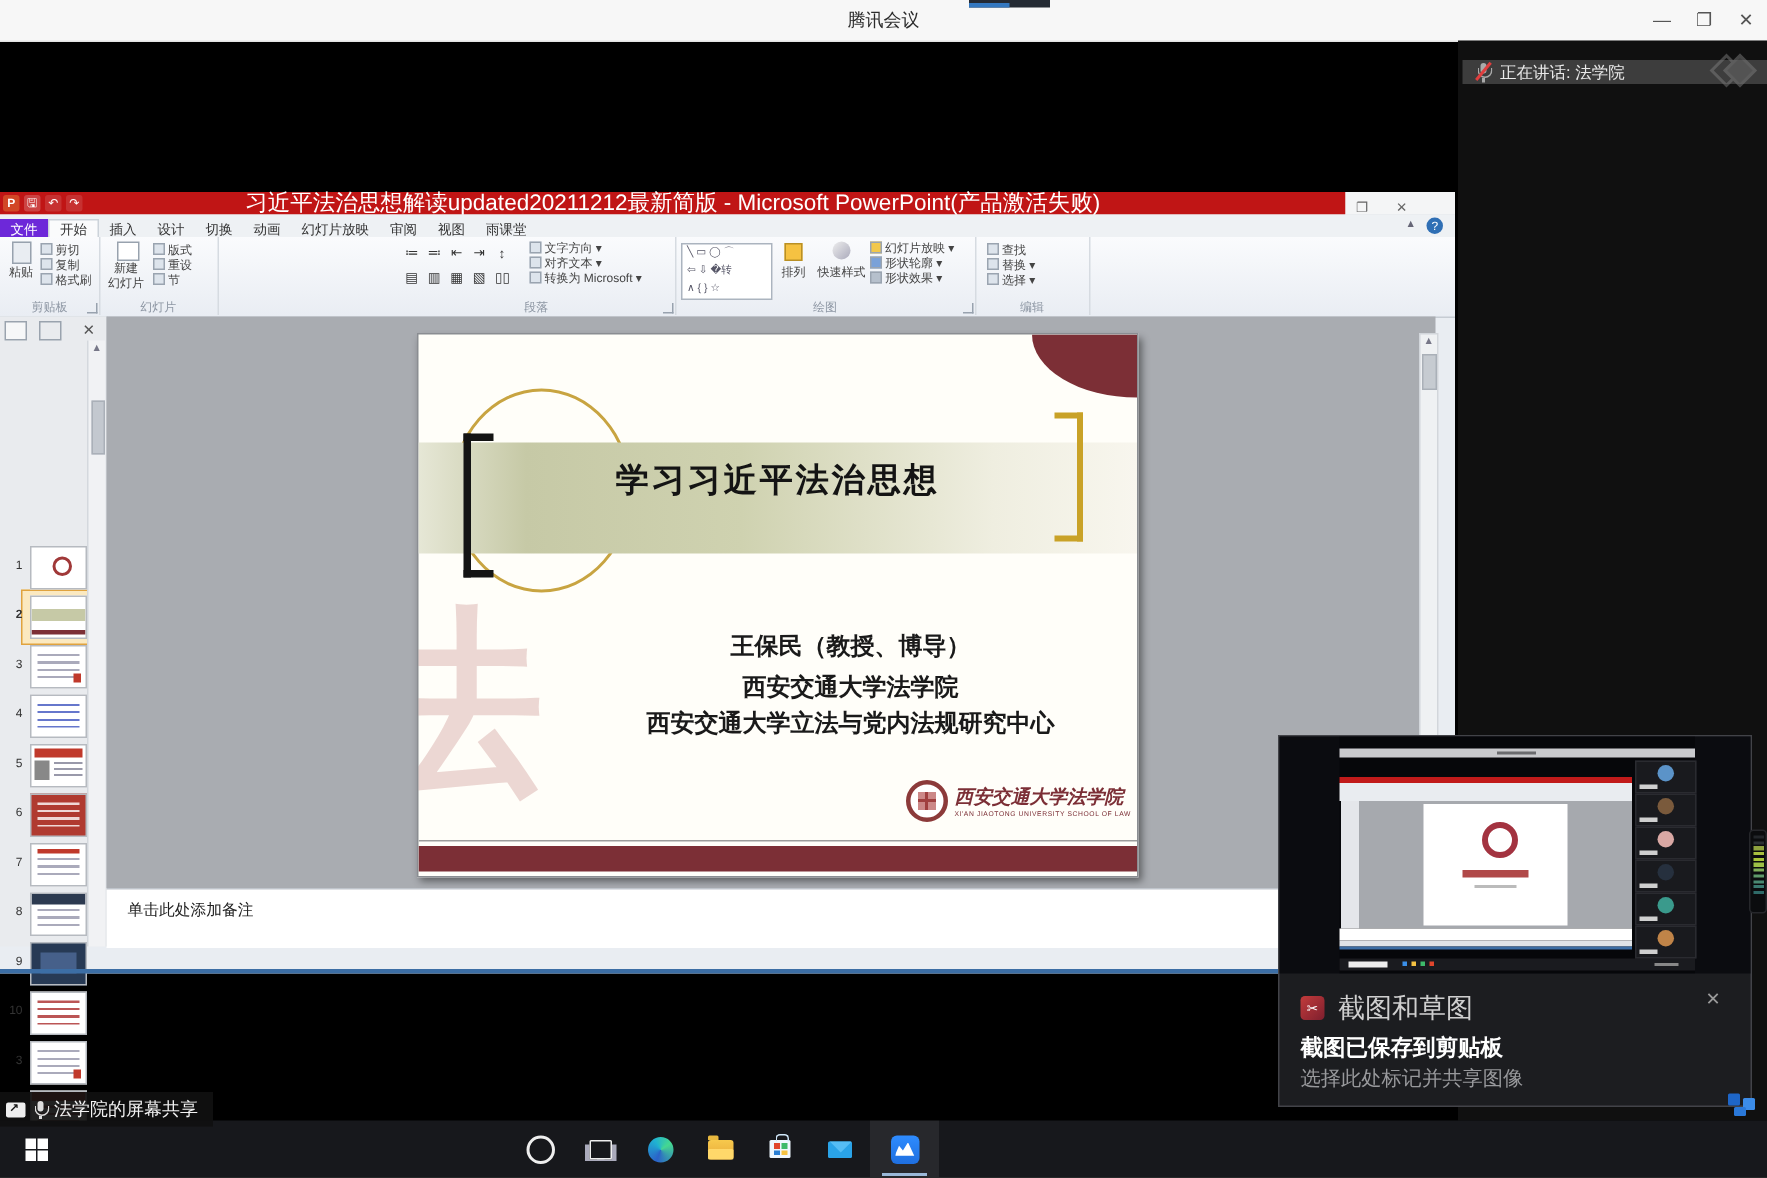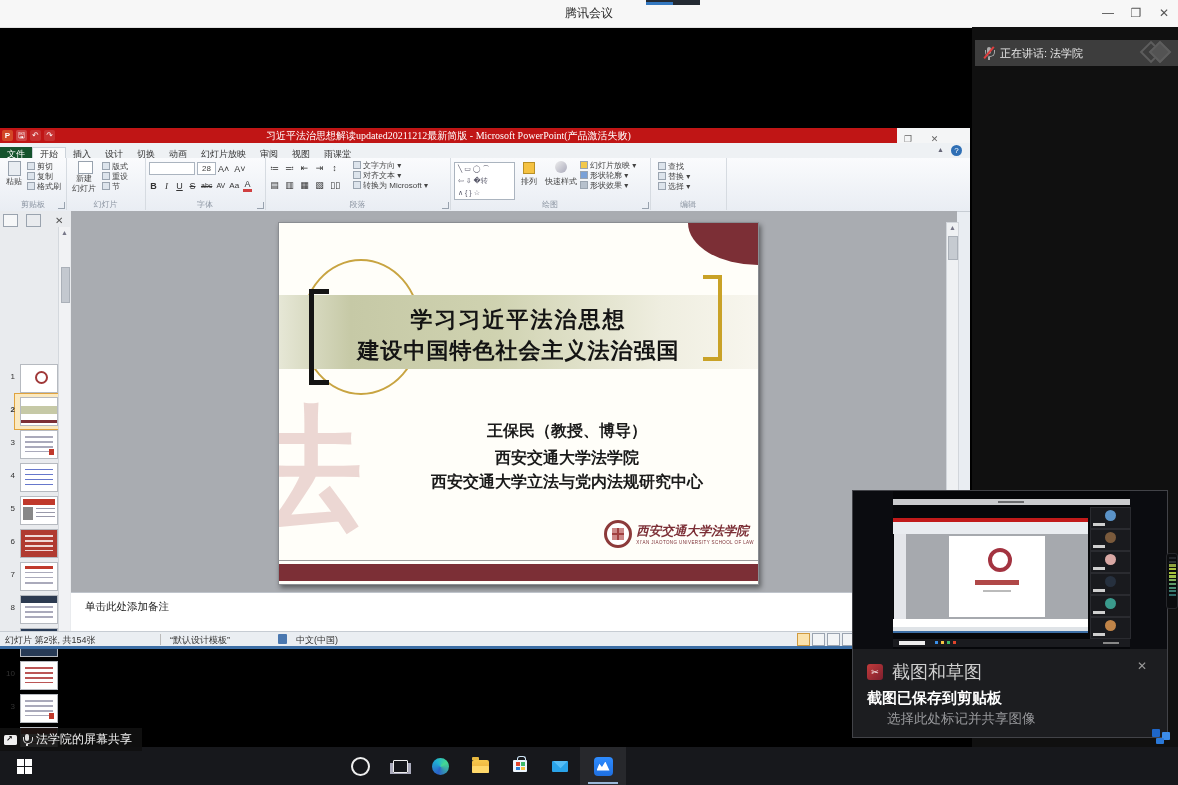--- a/index.html
+++ b/index.html
@@ -10,28 +10,28 @@
   .tx{white-space:nowrap;}
   
   .titlebar{left:0;top:0;width:1178px;height:27px;background:#f7f7f7;border-bottom:1px solid #e3e3e3;}
   .tb-title{left:0;top:0;width:1178px;height:27px;line-height:27px;text-align:center;font-size:12px;color:#2b2b2b;}
   .wbtn{width:28px;height:27px;line-height:27px;text-align:center;font-size:12px;color:#555;}
   .tb-tab{left:646px;top:0;width:54px;height:5px;background:#242a33;}
   .tb-tab i{position:absolute;left:0;top:2px;width:27px;height:3px;background:#3478c0;}
   
   .ppt{left:0;top:128px;width:970px;height:521px;background:#e9edf2;}
   .pptbar{left:0;top:0;width:897px;height:15px;background:#c01515;}
-  .pptbar .t{position:absolute;left:0;top:0;width:100%;height:21px;line-height:15px;text-align:center;color:#fff;font-size:10px;font-family:Liberation Serif, serif;}
+  .pptbar .t{position:absolute;left:0;top:0;width:100%;height:21px;line-height:15px;text-align:center;color:#fff;font-size:15px;}
   .qat{left:2px;top:2px;height:11px;display:flex;gap:3px;align-items:center;}
   .qicon{width:11px;height:11px;border-radius:2px;font-size:8px;line-height:11px;text-align:center;color:#fff;}
   .pptbar-r{left:897px;top:0;width:73px;height:15px;background:#f4f5f6;border-bottom:1px solid #d8dce1;}
   .pwb{width:22px;height:15px;line-height:15px;text-align:center;font-size:9px;color:#666;display:inline-block;}
   .ptabs{left:0;top:15px;width:970px;height:15px;background:#eef1f4;border-bottom:1px solid #ccd3da;}
   .ptab{display:inline-block;padding:0 7px;font-size:9px;line-height:15px;color:#333;}
-  .ptab.file{background:#14532d;color:#fff;}
+  .ptab.file{background:#6d28d9;color:#fff;}
   .ptab.on{background:#fafbfc;border:1px solid #ccd3da;border-bottom:1px solid #fafbfc;line-height:13px;}
   .ribbon{left:0;top:30px;width:970px;height:53px;background:linear-gradient(180deg,#fafbfd,#e9edf3);border-bottom:1px solid #c6ccd3;}
   .rg{position:absolute;top:0;height:52px;border-right:1px solid #d6dbe1;}
   .rgl{position:absolute;bottom:0;left:0;width:100%;text-align:center;font-size:8px;color:#8d96a3;}
   .rtxt{font-size:8px;color:#444;line-height:10px;}
   .chip{display:inline-block;width:6px;height:6px;border:1px solid #9aa4b0;background:#dde4ec;margin-right:2px;vertical-align:-1px;}
   .bigbtn{position:absolute;top:3px;text-align:center;font-size:8px;color:#444;}
   .inset{background:#fff;border:1px solid #abb4bf;}
   .dl{position:absolute;right:1px;bottom:1px;width:6px;height:6px;border-right:1px solid #98a2ae;border-bottom:1px solid #98a2ae;}
   .fbtn{display:inline-block;min-width:9px;text-align:center;font-size:9px;color:#333;margin-right:3px;}
@@ -60,21 +60,21 @@
   .sauthor{left:0;width:576px;text-align:center;font-weight:600;color:#1a1a1a;font-size:16px;}
   .grayline{left:0;top:337px;width:479px;height:1px;background:#9b9b9b;}
   .redbar{left:0;top:341px;width:479px;height:17px;background:#7c2f36;}
   .wmark{left:-52px;top:178px;font-family:"DejaVu Serif",serif;font-size:135px;font-weight:bold;color:rgba(158,62,62,.20);line-height:1;}
   .gear{width:22px;height:22px;border-radius:50%;border:3px solid #8c3a3a;position:relative;background:#fff;}
   .gear i{position:absolute;left:5px;top:5px;width:12px;height:12px;background:
      linear-gradient(90deg,transparent 0 5px,#a04040 5px 7px,transparent 7px),
      linear-gradient(180deg,transparent 0 5px,#a04040 5px 7px,transparent 7px),#c88;}
   
   .sidebar{left:972px;top:27px;width:206px;height:720px;background:#101010;}
-  .sbheader{left:975px;top:40px;width:203px;height:26px;background:#3d3d3d;color:#e9e9e9;font-size:11px;}
+  .sbheader{left:975px;top:40px;width:203px;height:16px;background:#3d3d3d;color:#e9e9e9;font-size:11px;}
   .micw{position:relative;width:11px;height:14px;display:inline-block;}
   .mic{position:absolute;left:3.5px;top:1px;width:4px;height:7px;background:#ddd;border-radius:2px;}
   .micarc{position:absolute;left:1.5px;top:4px;width:8px;height:6px;border:1.2px solid #ddd;border-top:none;border-radius:0 0 5px 5px;}
   .micstem{position:absolute;left:5px;top:11px;width:1.5px;height:2.5px;background:#ddd;}
   .slash{position:absolute;left:5px;top:-1px;width:1.6px;height:15px;background:#e03e3e;transform:rotate(40deg);}
   .scr{position:relative;width:13px;height:10px;background:#eee;border-radius:1.5px;display:inline-block;}
   .scr i{position:absolute;left:2px;top:-1px;font-size:8px;color:#111;font-style:normal;font-weight:bold;}
   .diam{width:12px;height:12px;border:2px solid #7d7d7d;transform:rotate(45deg);display:inline-block;}
   
   .toast{left:852px;top:490px;width:316px;height:248px;background:#1c1d20;border:1px solid #424348;box-sizing:border-box;z-index:30;}
@@ -154,40 +154,20 @@
           <span class="a rtxt" style="left:0;top:23px;width:28px;">幻灯片</span>
         </div>
         <div class="a" style="left:36px;top:4px;">
           <div class="rtxt tx"><span class="chip"></span><span>版式</span></div>
           <div class="rtxt tx"><span class="chip"></span><span>重设</span></div>
           <div class="rtxt tx"><span class="chip"></span><span>节</span></div>
         </div>
         <div class="rgl">幻灯片</div>
       </div>
 
-      <div class="rg" style="left:145px;width:120px;">
-        <div class="a f" style="left:4px;top:4px;gap:2px;">
-          <span class="inset" style="width:44px;height:11px;"></span>
-          <span class="inset rtxt" style="width:17px;height:11px;line-height:11px;text-align:center;">28</span>
-          <span class="fbtn">A˄</span>
-          <span class="fbtn">A˅</span>
-        </div>
-        <div class="a f" style="left:4px;top:21px;gap:1px;">
-          <span class="fbtn" style="font-weight:bold;">B</span>
-          <span class="fbtn" style="font-style:italic;font-family:'Liberation Serif',serif;">I</span>
-          <span class="fbtn" style="text-decoration:underline;">U</span>
-          <span class="fbtn" style="text-decoration:line-through;">S</span>
-          <span class="fbtn" style="font-size:7px;text-decoration:line-through;">abc</span>
-          <span class="fbtn" style="font-size:7px;">AV</span>
-          <span class="fbtn" style="font-size:8px;">Aa</span>
-          <span class="fbtn" style="border-bottom:3px solid #d04040;">A</span>
-        </div>
-        <div class="rgl">字体</div>
-          <span class="dl"></span>
-      </div>
 
       <div class="rg" style="left:265px;width:185px;">
         <div class="a f" style="left:5px;top:5px;gap:3px;">
           <span class="fbtn">≔</span>
           <span class="fbtn">≕</span>
           <span class="fbtn">⇤</span>
           <span class="fbtn">⇥</span>
           <span class="fbtn">↕</span>
         </div>
         <div class="a f" style="left:5px;top:22px;gap:3px;">
@@ -309,21 +289,20 @@
 
     <div class="a sarea">
       <div class="a canvas">
         <div class="a corner"></div>
         <div class="a gcircle"></div>
         <div class="a banner"></div>
         <div class="a brk-l"></div>
         <div class="a brk-r"></div>
         <div class="a wmark">法</div>
         <div class="a stitle tx" style="top:82px;">学习习近平法治思想</div>
-        <div class="a stitle tx" style="top:113px;letter-spacing:1px;">建设中国特色社会主义法治强国</div>
         <div class="a sauthor tx" style="top:198px;">王保民（教授、博导）</div>
         <div class="a sauthor tx" style="top:225px;">西安交通大学法学院</div>
         <div class="a sauthor tx" style="top:249px;">西安交通大学立法与党内法规研究中心</div>
         <div class="a f" style="right:4px;top:297px;gap:4px;">
           <span class="gear">
               <i></i>
             </span>
           <span>
             <span class="tx" style="display:block;font-family:'DejaVu Serif',serif;font-style:italic;font-weight:bold;font-size:12.5px;color:#7c2f36;">西安交通大学法学院</span>
             <span class="tx" style="display:block;font-size:4.5px;color:#7c2f36;letter-spacing:.4px;">XI'AN JIAOTONG UNIVERSITY SCHOOL OF LAW</span>
@@ -335,30 +314,20 @@
       <div class="a vscroll">
         <span class="a" style="left:2px;top:1px;font-size:7px;color:#778;">▲</span>
         <div class="a" style="left:1px;top:13px;width:8px;height:22px;background:#c6cbd1;border:1px solid #aab0b8;"></div>
       </div>
     </div>
 
     <div class="a notes">
       <span class="a tx" style="left:14px;top:7px;font-size:10.5px;color:#222;">单击此处添加备注</span>
     </div>
 
-    <div class="a statusbar">
-      <span class="a tx" style="left:5px;top:2px;">幻灯片 第2张, 共154张</span>
-      <span class="a" style="left:160px;top:2px;height:11px;border-left:1px solid #bbb;"></span>
-      <span class="a tx" style="left:170px;top:2px;">“默认设计模板”</span>
-      <span class="a" style="left:278px;top:2px;width:9px;height:10px;background:#4a78b0;border-radius:1px;"></span>
-      <span class="a tx" style="left:296px;top:2px;">中文(中国)</span>
-      <span class="a" style="left:797px;top:1px;">
-        <span class="svw" style="background:#fbe3ad;border-color:#d09a3e;"></span><span class="svw"></span><span class="svw"></span><span class="svw"></span>
-      </span>
-    </div>
     <div class="a blueline"></div>
   </div>
 
   <div class="a sidebar">
     <div class="a sbheader f" style="left:3px;top:13px;width:203px;gap:6px;padding-left:8px;box-sizing:border-box;">
       <span class="micw">
           <span class="mic" style="background:#aaa;"></span>
           <span class="micarc" style="border-color:#aaa;"></span>
           <span class="micstem" style="background:#aaa;"></span>
           <span class="slash"></span>
@@ -425,21 +394,21 @@
       </div>
     </div>
 
     <div class="a" style="left:0;top:158px;width:314px;height:89px;">
       <div class="a f" style="left:14px;top:11px;gap:9px;">
         <span style="width:16px;height:16px;border-radius:3px;background:linear-gradient(135deg,#c23b3b,#7e1f2e);color:#fff;font-size:9px;text-align:center;line-height:16px;">✂</span>
         <span style="font-size:18px;color:#cfcfcf;">截图和草图</span>
       </div>
       <span class="a" style="right:20px;top:10px;font-size:12px;color:#9a9a9a;">✕</span>
       <div class="a tx" style="left:14px;top:40px;font-size:15px;font-weight:bold;color:#fff;">截图已保存到剪贴板</div>
-      <div class="a tx" style="left:14px;top:61px;font-size:13.5px;color:#98999c;margin-left:20px;">选择此处标记并共享图像</div>
+      <div class="a tx" style="left:14px;top:61px;font-size:13.5px;color:#98999c;">选择此处标记并共享图像</div>
     </div>
   </div>
 
   <div class="a meter">
     <i style="background:#23262a;"></i>
       <i style="background:#2c3134;"></i>
       <i style="background:#8fa33f;"></i>
       <i style="background:#a8bf3f;"></i>
       <i style="background:#a8c43a;"></i>
       <i style="background:#9cbf46;"></i>

